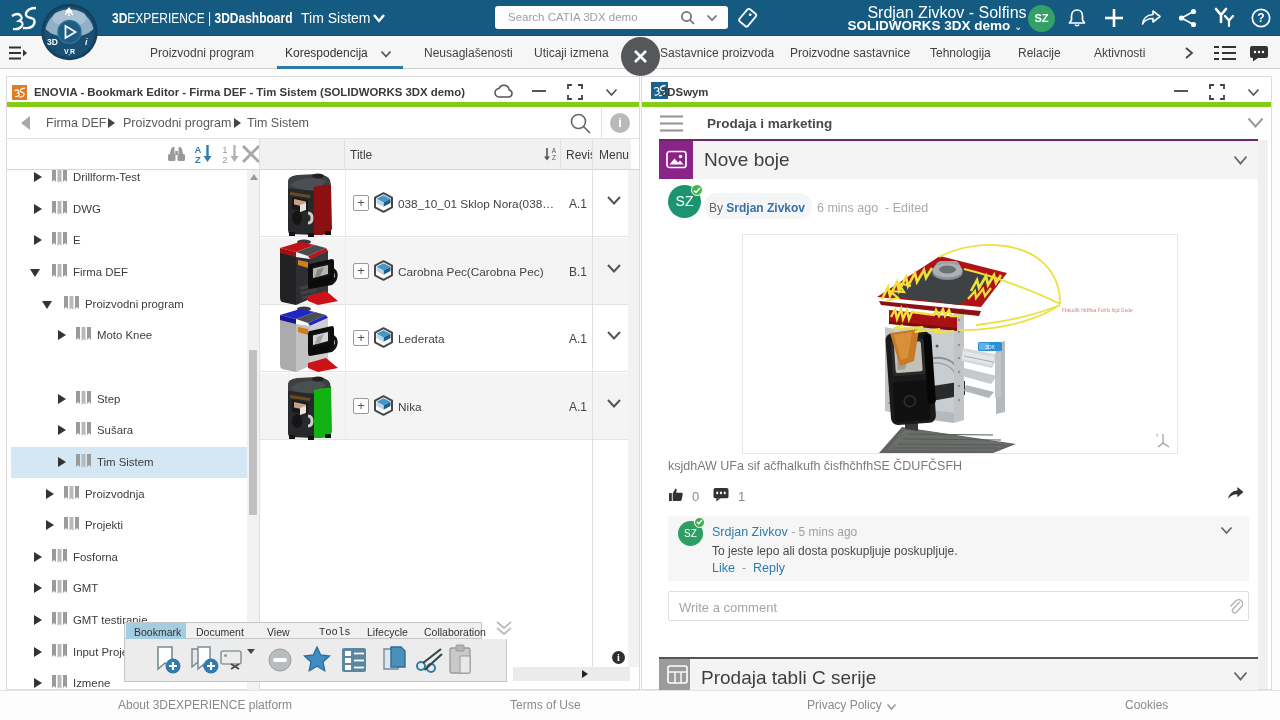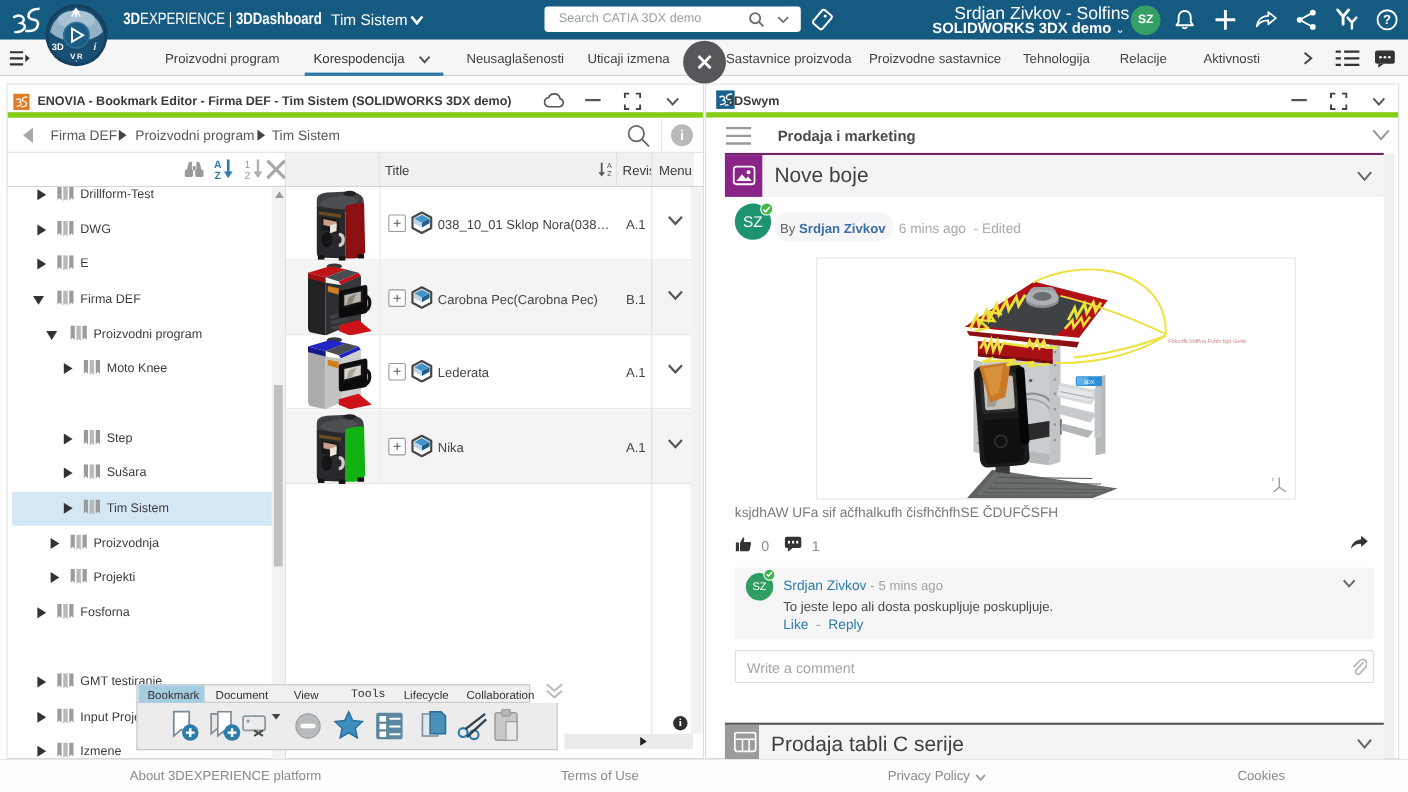--- a/index.html
+++ b/index.html
@@ -395,20 +395,31 @@
       <div class="ti" style="top:371.79999999999995px;left:4px;">
         <div class="arr r" style="left:23px;"></div>
         <div class="abs" style="left:41px;top:7px;">
           <svg width="15" height="16" viewBox="0 0 15 16">
             <path d="M0 0 L4 0 L4 13 L2 11 L0 13 Z" fill="#9b9b9b"></path>
             <path d="M5.5 0 L9.5 0 L9.5 14 L7.5 12 L5.5 14 Z" fill="#b9b9b9"></path>
             <path d="M11 0 L15 0 L15 13 L13 11 L11 13 Z" fill="#9b9b9b"></path>
           </svg>
         </div>
         <div class="lbl" style="left:62px;">Fosforna</div>
+      </div>
+      <div class="ti" style="top:403.45px;left:4px;">
+        <div class="arr r" style="left:23px;"></div>
+        <div class="abs" style="left:41px;top:7px;">
+          <svg width="15" height="16" viewBox="0 0 15 16">
+            <path d="M0 0 L4 0 L4 13 L2 11 L0 13 Z" fill="#9b9b9b"></path>
+            <path d="M5.5 0 L9.5 0 L9.5 14 L7.5 12 L5.5 14 Z" fill="#b9b9b9"></path>
+            <path d="M11 0 L15 0 L15 13 L13 11 L11 13 Z" fill="#9b9b9b"></path>
+          </svg>
+        </div>
+        <div class="lbl" style="left:62px;">GMT</div>
       </div>
       <div class="ti" style="top:435.09999999999997px;left:4px;">
         <div class="arr r" style="left:23px;"></div>
         <div class="abs" style="left:41px;top:7px;">
           <svg width="15" height="16" viewBox="0 0 15 16">
             <path d="M0 0 L4 0 L4 13 L2 11 L0 13 Z" fill="#9b9b9b"></path>
             <path d="M5.5 0 L9.5 0 L9.5 14 L7.5 12 L5.5 14 Z" fill="#b9b9b9"></path>
             <path d="M11 0 L15 0 L15 13 L13 11 L11 13 Z" fill="#9b9b9b"></path>
           </svg>
         </div>

